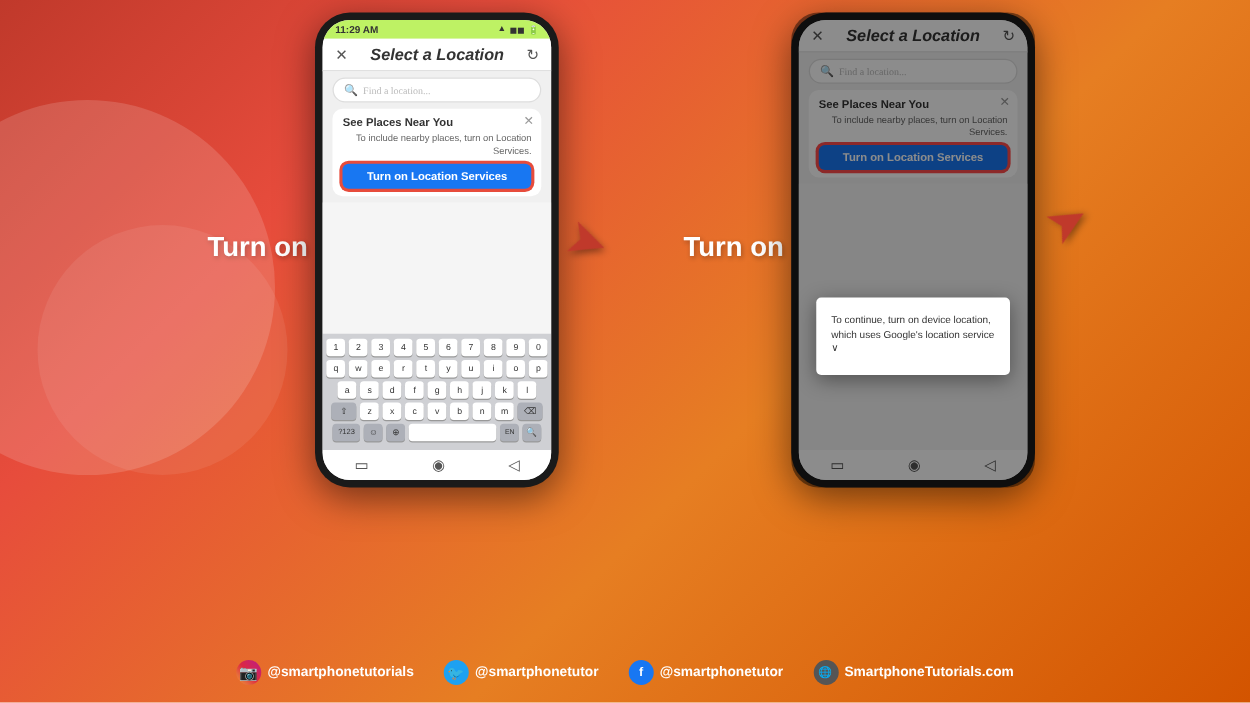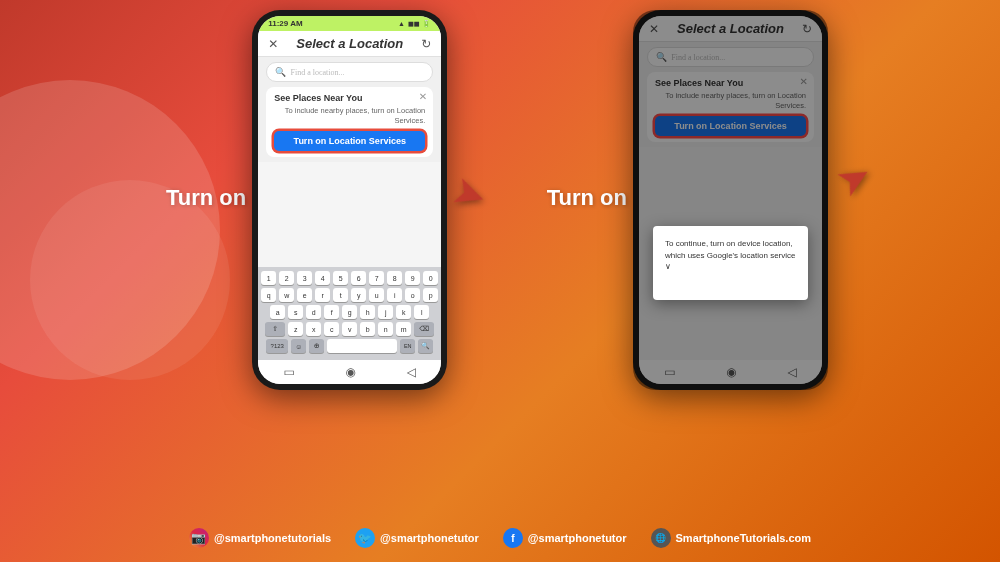--- a/index.html
+++ b/index.html
@@ -244,21 +244,21 @@
       border-radius: 22px;
       z-index: 10;
       display: flex;
       align-items: flex-end;
       padding-bottom: 90px;
       justify-content: center;
     }
     .dialog-box {
       background: white;
       border-radius: 4px;
-      padding: 12px 12px 20px;
+      padding: 12px 12px 8px;
       width: 155px;
       box-shadow: 0 4px 16px rgba(0,0,0,0.4);
     }
     .dialog-text {
       font-size: 8px;
       color: #333;
       line-height: 1.4;
       margin-bottom: 8px;
     }
     .dialog-actions {

